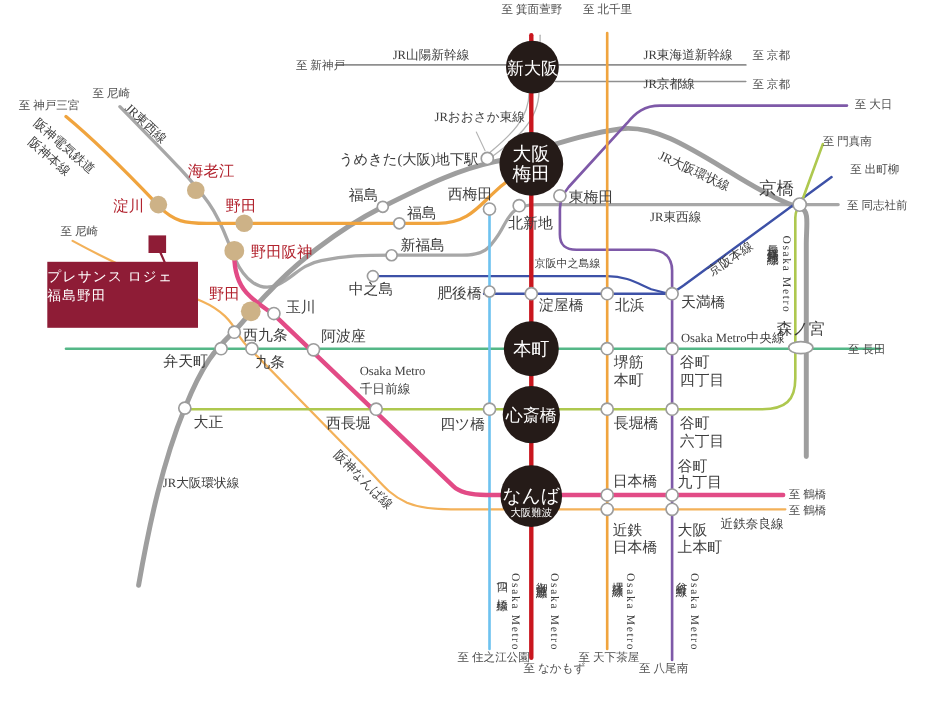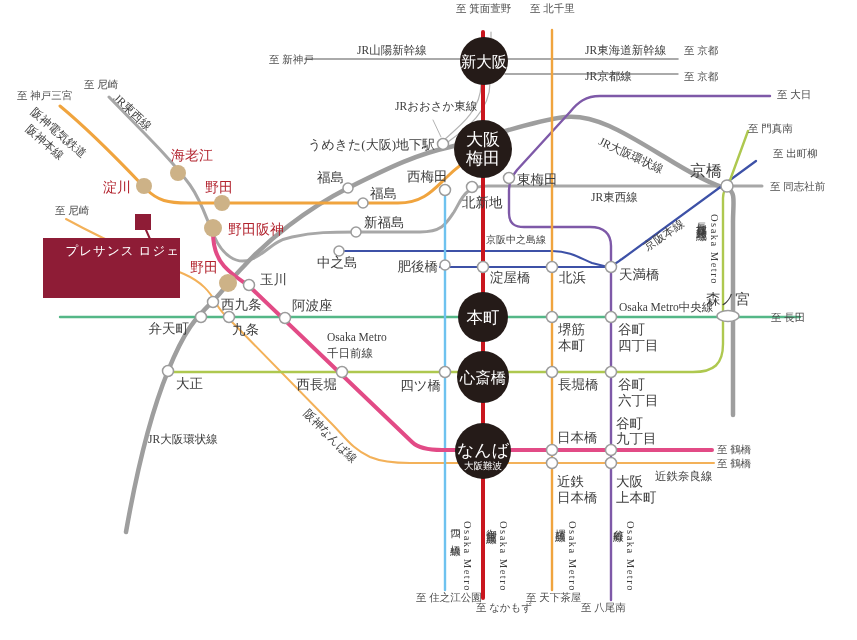--- a/index.html
+++ b/index.html
@@ -7,21 +7,21 @@
     position:relative;width:857px;height:640px;background:#ffffff;overflow:hidden;
     font-family:"Liberation Serif","DejaVu Serif",serif;
   }
   .stage svg{position:absolute;left:0;top:0;}
   svg text{font-family:"Liberation Serif","DejaVu Serif",serif;}
   .v-label{
     position:absolute;writing-mode:vertical-rl;text-orientation:mixed;
     font-size:10.5px;color:#3d3d3d;letter-spacing:1.5px;line-height:12px;white-space:nowrap;
   }
   .property-box{
-    position:absolute;background:#8e1c36;color:#ffffff;text-align:right;
+    position:absolute;background:#8e1c36;color:#ffffff;text-align:left;
     font-size:12.5px;line-height:17.5px;letter-spacing:1px;padding-top:5px;box-sizing:border-box;
   }
   .property-marker{position:absolute;background:#8e1c36;}
 </style>
 </head>
 <body>
 
 <div class="stage">
   <svg id="map-svg" width="857" height="640" viewBox="0 0 857 640" xmlns="http://www.w3.org/2000/svg">
       <path d="M505,74 H678" stroke="#8f8f8f" stroke-width="1.4" fill="none" stroke-linecap="round" stroke-linejoin="round"></path>
@@ -179,14 +179,15 @@
       <div class="v-label" style="left: 554px; top: 521px;">堺筋線</div>
       <div class="v-label" style="left: 624px; top: 521px;">Osaka Metro</div>
       <div class="v-label" style="left: 612px; top: 521px;">谷町線</div>
       <div class="v-label" style="left: 708px; top: 214px;">Osaka Metro</div>
       <div class="v-label" style="left: 695px; top: 214px;">長堀鶴見緑地線</div>
     </div>
 
   <div class="property-marker" id="property-marker" style="left: 135px; top: 214px; width: 16px; height: 16px; background: rgb(142, 28, 54);"></div>
   <div class="property-box" id="property-box" style="left: 43px; top: 238px; width: 137px; height: 60px; background: rgb(142, 28, 54);">
     <div>プレサンス ロジェ</div>
+    <div>福島野田</div>
   </div>
 </div>
 
 </body></html>

